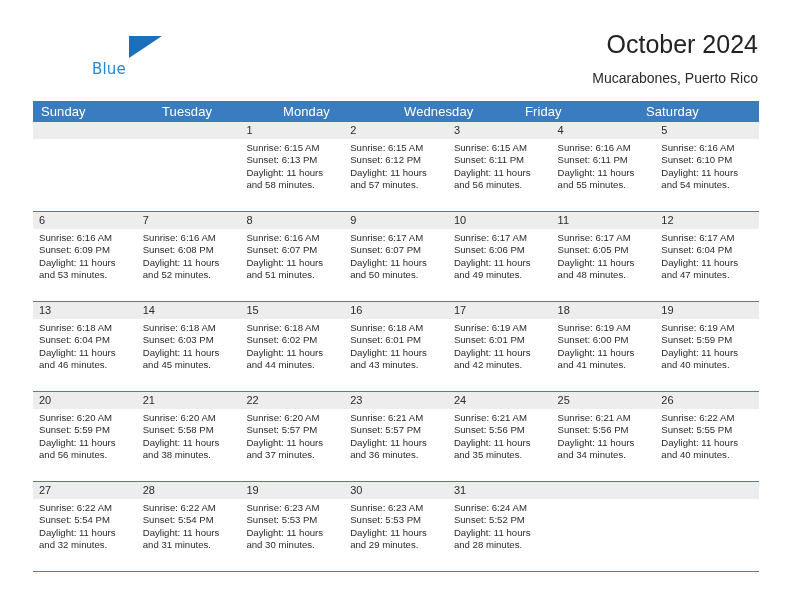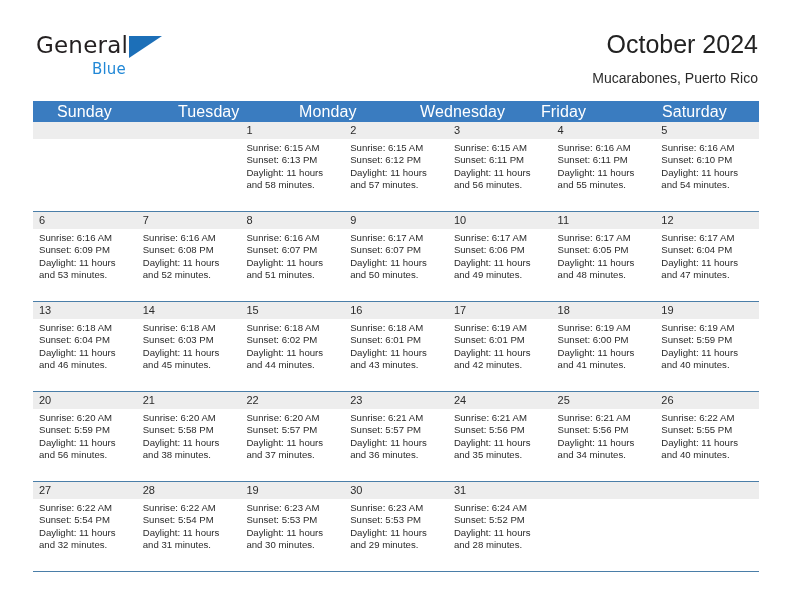--- a/index.html
+++ b/index.html
@@ -97,24 +97,24 @@
     top: 101px;
     width: 726px;
   }
   .weekday-row {
     display: flex;
     background: #3a7cc0;
     height: 21px;
   }
   .weekday {
     flex: 1 1 0;
-    font-size: 16px;
+    font-size: 13px;
     color: #ffffff;
     line-height: 21px;
-    padding-left: 24px;
+    padding-left: 8px;
     box-sizing: border-box;
     white-space: nowrap;
     letter-spacing: 0.1px;
   }
   .week-row {
     position: relative;
     border-bottom: 1px solid #4a7ea8;
     background: #ffffff;
   }
   .week-row:first-of-type {
@@ -157,21 +157,20 @@
   }
 </style>
 </head>
 <body>
 
 <div class="page">
 
   <div class="header">
 
     <div class="logo">
-      <span class="logo-general">General</span>
       <span class="logo-tri"></span>
       <span class="logo-blue">Blue</span>
     </div>
 
     <div class="title-block">
       <div class="cal-title">October 2024</div>
       <div class="cal-subtitle">Mucarabones, Puerto Rico</div>
     </div>
 
   </div>

